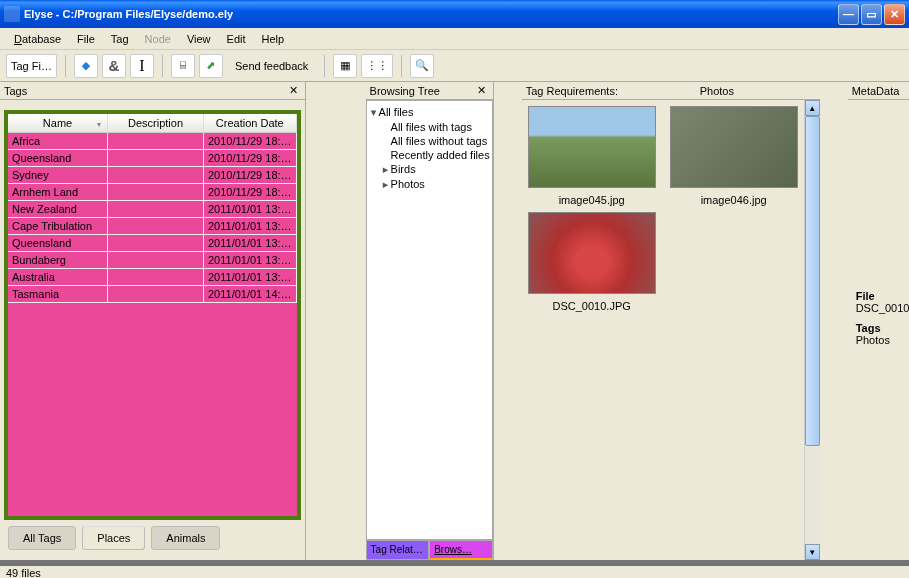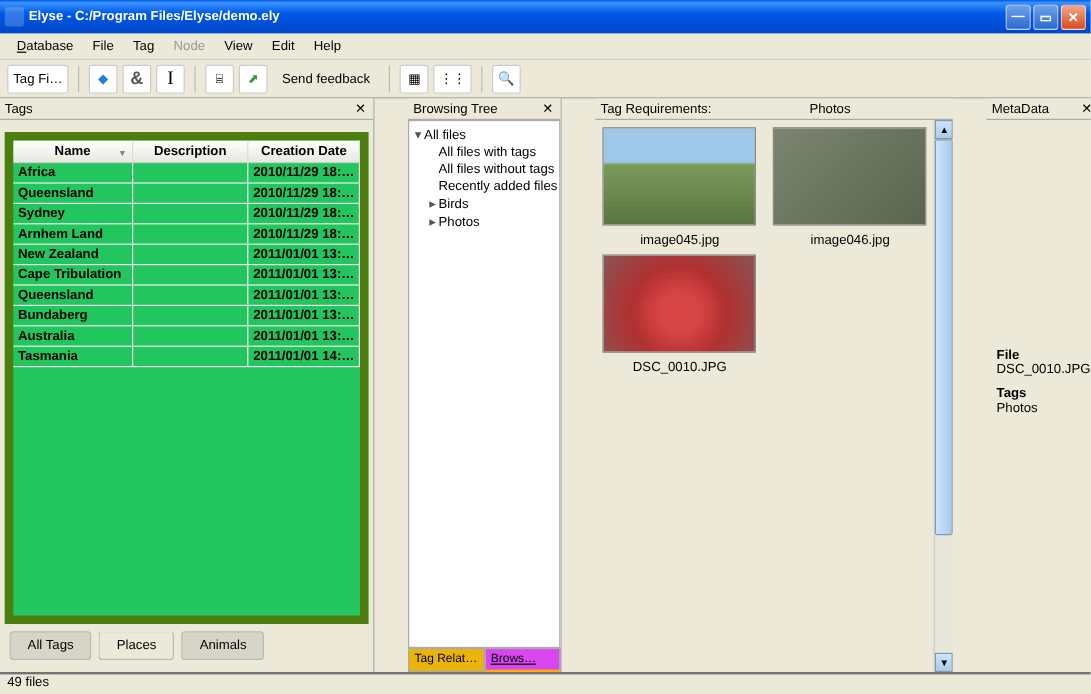--- a/index.html
+++ b/index.html
@@ -23,44 +23,44 @@
 .tb-sep { width: 1px; height: 22px; background: #bbb; margin: 0 4px; }
 .tb-label { padding: 0 8px; }
 
 .main { display: flex; height: 478px; gap: 28px; }
 .panel { display: flex; flex-direction: column; border-right: 1px solid #aaa; }
 .panel-header { background: #ECE9D8; height: 18px; display: flex; align-items: center; padding: 0 4px; border-bottom: 1px solid #aaa; font-size: 11px; }
 .panel-header .close { margin-left: auto; cursor: pointer; width: 14px; text-align: center; }
 
 .tags-panel { width: 340px; }
 .tags-body { flex: 1; padding: 10px 4px 4px 4px; display: flex; flex-direction: column; }
-.table { flex: 1; background: #22c55e; border: 7px solid #4d7c0f; overflow: hidden; font-weight: bold; }
+.table { flex: 1; background: #ec4899; border: 4px solid #4d7c0f; overflow: hidden; }
 .thead { display: flex; background: linear-gradient(#fff,#E8E8E0); border-bottom: 1px solid #ccc; }
 .th { padding: 3px 6px; border-right: 1px solid #ddd; position: relative; }
 .th-name { width: 100px; text-align: center; }
 .th-desc { width: 96px; text-align: center; }
 .th-date { flex: 1; text-align: center; }
 .sort-ind { position: absolute; right: 6px; top: 6px; font-size: 8px; color: #888; }
 .tbody { }
 .tr { display: flex; border-bottom: 1px solid #eee; }
 .td { padding: 2px 4px; border-right: 1px solid #eee; overflow: hidden; white-space: nowrap; }
 .td-name { width: 100px; }
 .td-desc { width: 96px; }
 .td-date { flex: 1; }
 .tabs-bottom { display: flex; gap: 6px; padding: 6px 4px; }
 .tab-btn { padding: 5px 14px; background: #D8D5C8; border: 1px solid #bbb; border-radius: 3px; cursor: pointer; }
 .tab-btn.active { background: #ECE9D8; border-top: 1px solid #ddd; }
 
-.tree-panel { width: 167px; }
+.tree-panel { width: 167px; margin-left: 32px; }
 .tree-body { flex: 1; background: white; border: 1px solid #aaa; margin: 0; padding: 4px 2px; overflow: hidden; }
 .tree-node { white-space: nowrap; padding: 1px 0; }
 .tree-toggle { display: inline-block; width: 10px; text-align: center; color: #555; }
 .tree-indent1 { padding-left: 12px; }
 .tree-bottom-tabs { display: flex; }
-.tree-bottom-tabs .bt { flex: 1; padding: 3px 4px; border: 1px solid #aaa; background: #eab308; cursor: pointer; overflow: hidden; white-space: nowrap; font-size: 10px; }
+.tree-bottom-tabs .bt { flex: 1; padding: 3px 4px; border: 1px solid #aaa; background: #8b5cf6; cursor: pointer; overflow: hidden; white-space: nowrap; font-size: 10px; }
 .tree-bottom-tabs .bt.active { background: #d946ef; border-bottom: 2px solid #FFB000; text-decoration: underline; }
 
 .photos-panel { width: 300px; display: flex; flex-direction: column; }
 .photos-header { background: #ECE9D8; height: 18px; display: flex; align-items: center; padding: 0 4px; border-bottom: 1px solid #aaa; }
 .photos-header .req { }
 .photos-header .ptitle { flex: 1; text-align: center; }
 .photos-body { flex: 1; display: flex; overflow: hidden; }
 .thumbs { flex: 1; padding: 6px; overflow: hidden; }
 .thumb-row { display: flex; gap: 14px; margin-bottom: 4px; }
 .thumb { width: 128px; text-align: center; }
@@ -69,21 +69,21 @@
 .scrollbar { width: 16px; background: #E8E6DA; display: flex; flex-direction: column; border-left: 1px solid #ccc; }
 .sb-btn { height: 16px; background: linear-gradient(#CDE3FB,#A8CBF0); border: 1px solid #89A; display: flex; align-items: center; justify-content: center; font-size: 8px; cursor: pointer; }
 .sb-track { flex: 1; position: relative; }
 .sb-thumb { position: absolute; left: 0; right: 0; top: 0; height: 330px; background: linear-gradient(to right,#CDE3FB,#A8CBF0); border: 1px solid #89A; border-radius: 2px; }
 
 .meta-panel { flex: 1; display: flex; flex-direction: column; }
 .meta-body { flex: 1; padding: 10px 8px; }
 .meta-body .mlabel { font-weight: bold; margin-top: 180px; }
 .meta-body .mval { margin-bottom: 8px; }
 
-.statusbar { height: 16px; background: #ECE9D8; padding: 1px 6px; border-top: 2px solid #737373; }
+.statusbar { height: 16px; background: #ECE9D8; padding: 1px 6px; border-top: 6px solid #737373; }
 
 .img-landscape { background: linear-gradient(to bottom, #9EC7E8 0%, #9EC7E8 35%, #7A9B5C 38%, #5A7540 100%); }
 .img-fish { background: linear-gradient(135deg, #7B8570, #5A6550); }
 .img-bridge { background: linear-gradient(to bottom, #B8D4E8 0%, #B8D4E8 40%, #4A6B8A 45%, #2A4560 100%); }
 .img-purple { background: linear-gradient(135deg, #6B5BA8, #3A2F70); }
 .img-leaf { background: radial-gradient(circle at 50% 60%, #D84545 20%, #B03030 50%, #8A5555 100%); }
 </style>
 </head>
 <body>
 

